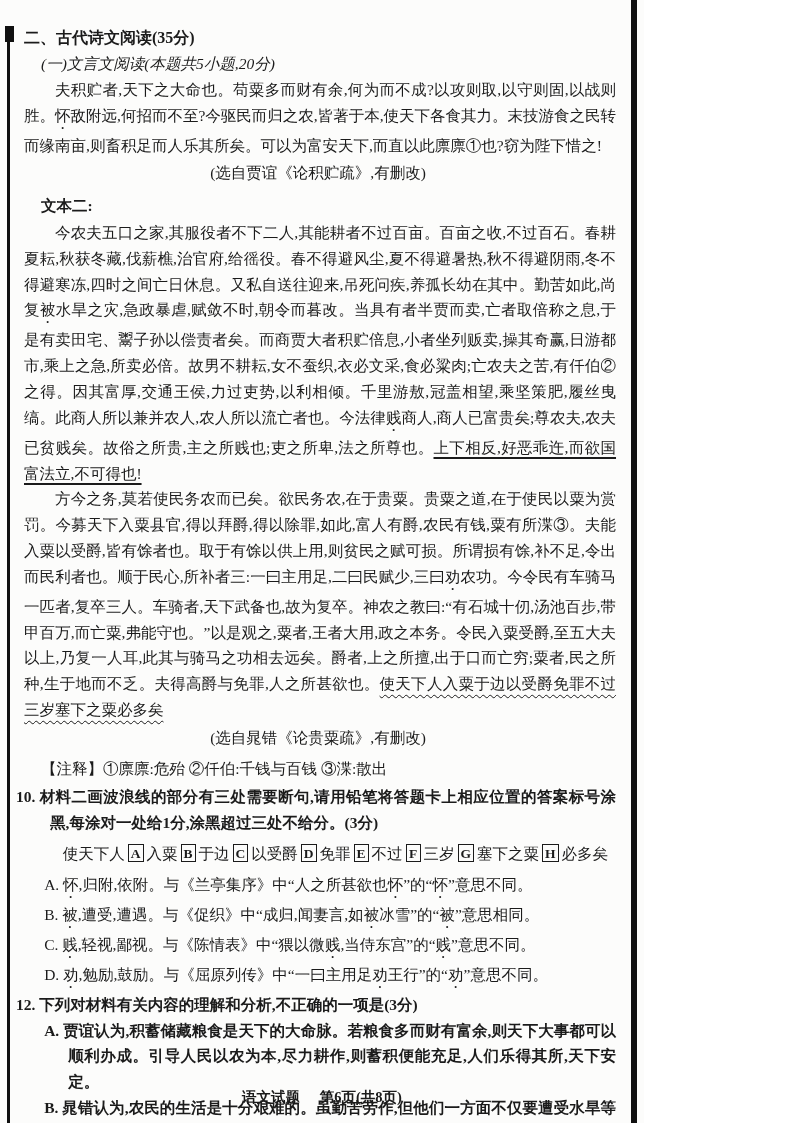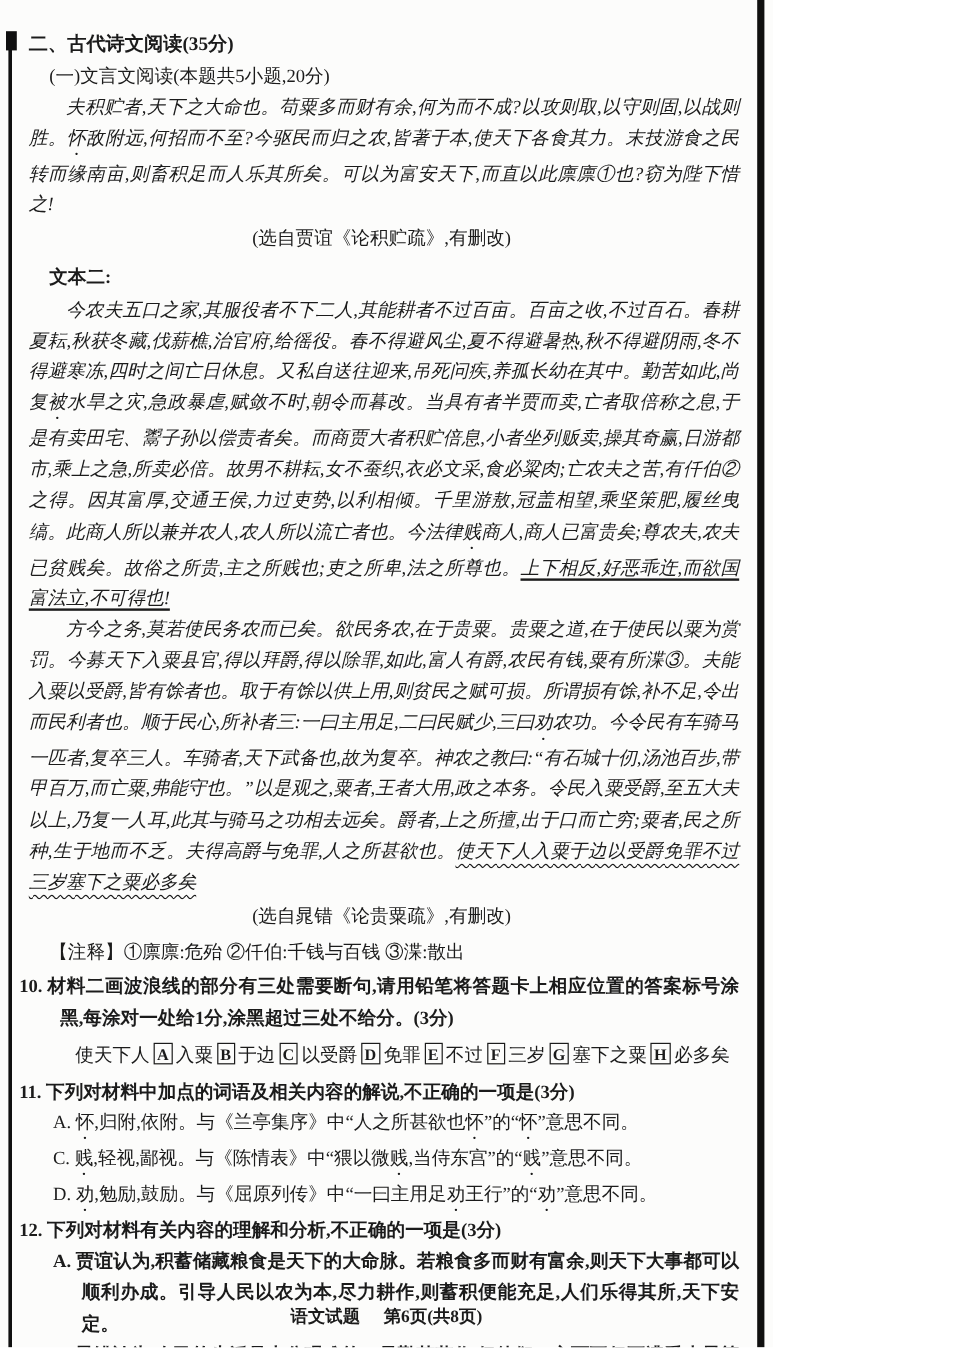--- a/index.html
+++ b/index.html
@@ -22,27 +22,26 @@
   .content {
     position: absolute;
     left: 24px; right: 28px; top: 24px;
     font-size: 15.5px;
     line-height: 25.8px;
   }
 
   .bold { font-weight: bold; }
 
   .sec-title { font-size: 16px; font-weight: bold; line-height: 27px; }
-  .indent1 { margin-left: 1.1em; }
+  .indent1 { margin-left: 1.1em; font-style: italic; }
   .text-label { font-weight: bold; margin: 7px 0 1px 1.1em; }
 
   .para {
     text-align: justify;
     text-indent: 2em;
-    font-style: italic;
   }
 
   .source { text-align: center; margin: 2px 4px 5px 0; }
 
   .notes { margin: 3px 0 3px 1.1em; }
 
   .question {
     margin-left: -8px;
     padding-left: 2.2em;
     text-indent: -2.2em;
@@ -113,22 +112,22 @@
     <div class="text-label">文本二:</div>
     <p class="para"><span>今农夫五口之家,其服役者不下二人,其能耕者不过百亩。百亩之收,不过百石。春耕夏耘,秋获冬藏,伐薪樵,治官府,给徭役。春不得避风尘,夏不得避暑热,秋不得避阴雨,冬不得避寒冻,四时之间亡日休息。又私自送往迎来,吊死问疾,养孤长幼在其中。勤苦如此,尚复</span><span class="em-dot">被</span><span>水旱之灾,急政暴虐,赋敛不时,朝令而暮改。当具有者半贾而卖,亡者取倍称之息,于是有卖田宅、鬻子孙以偿责者矣。而商贾大者积贮倍息,小者坐列贩卖,操其奇赢,日游都市,乘上之急,所卖必倍。故男不耕耘,女不蚕织,衣必文采,食必粱肉;亡农夫之苦,有仟伯②之得。因其富厚,交通王侯,力过吏势,以利相倾。千里游敖,冠盖相望,乘坚策肥,履丝曳缟。此商人所以兼并农人,农人所以流亡者也。今法律</span><span class="em-dot">贱</span><span>商人,商人已富贵矣;尊农夫,农夫已贫贱矣。故俗之所贵,主之所贱也;吏之所卑,法之所尊也。</span><span class="ul-solid">上下相反,好恶乖迕,而欲国富法立,不可得也!</span></p>
     <p class="para"><span>方今之务,莫若使民务农而已矣。欲民务农,在于贵粟。贵粟之道,在于使民以粟为赏罚。今募天下入粟县官,得以拜爵,得以除罪,如此,富人有爵,农民有钱,粟有所渫③。夫能入粟以受爵,皆有馀者也。取于有馀以供上用,则贫民之赋可损。所谓损有馀,补不足,令出而民利者也。顺于民心,所补者三:一曰主用足,二曰民赋少,三曰</span><span class="em-dot">劝</span><span>农功。今令民有车骑马一匹者,复卒三人。车骑者,天下武备也,故为复卒。神农之教曰:“有石城十仞,汤池百步,带甲百万,而亡粟,弗能守也。”以是观之,粟者,王者大用,政之本务。令民入粟受爵,至五大夫以上,乃复一人耳,此其与骑马之功相去远矣。爵者,上之所擅,出于口而亡穷;粟者,民之所种,生于地而不乏。夫得高爵与免罪,人之所甚欲也。</span><span class="ul-wavy">使天下人入粟于边以受爵免罪不过三岁塞下之粟必多矣</span></p>
     <div class="source">(选自晁错《论贵粟疏》,有删改)</div>
 
     <div class="notes"><span class="seg-bold">【注释】</span><span>①廪廪:危殆  ②仟伯:千钱与百钱  ③渫:散出</span></div>
 
     <div class="question">10. 材料二画波浪线的部分有三处需要断句,请用铅笔将答题卡上相应位置的答案标号涂黑,每涂对一处给1分,涂黑超过三处不给分。(3分)</div>
     <div class="sentence"><span>使天下人</span><span class="boxed">A</span><span>入粟</span><span class="boxed">B</span><span>于边</span><span class="boxed">C</span><span>以受爵</span><span class="boxed">D</span><span>免罪</span><span class="boxed">E</span><span>不过</span><span class="boxed">F</span><span>三岁</span><span class="boxed">G</span><span>塞下之粟</span><span class="boxed">H</span><span>必多矣</span></div>
 
-    <div class="question">11. 下列对材料中加点的词语及相关内容的解说,不正确的一项是(3分)</div>
     <div class="opt"><span>A. </span><span class="em-dot">怀</span><span>,归附,依附。与《兰亭集序》中“人之所甚欲也</span><span class="em-dot">怀</span><span>”的“</span><span class="em-dot">怀</span><span>”意思不同。</span></div>
+    <div class="opt"><span>B. </span><span class="em-dot">被</span><span>,遭受,遭遇。与《促织》中“成归,闻妻言,如</span><span class="em-dot">被</span><span>冰雪”的“</span><span class="em-dot">被</span><span>”意思相同。</span></div>
     <div class="opt"><span>C. </span><span class="em-dot">贱</span><span>,轻视,鄙视。与《陈情表》中“猥以微</span><span class="em-dot">贱</span><span>,当侍东宫”的“</span><span class="em-dot">贱</span><span>”意思不同。</span></div>
     <div class="opt"><span>D. </span><span class="em-dot">劝</span><span>,勉励,鼓励。与《屈原列传》中“一曰主用足</span><span class="em-dot">劝</span><span>王行”的“</span><span class="em-dot">劝</span><span>”意思不同。</span></div>
 
     <div class="question">12. 下列对材料有关内容的理解和分析,不正确的一项是(3分)</div>
     <div class="opt bold">A. 贾谊认为,积蓄储藏粮食是天下的大命脉。若粮食多而财有富余,则天下大事都可以顺利办成。引导人民以农为本,尽力耕作,则蓄积便能充足,人们乐得其所,天下安定。</div>
     <div class="opt bold">B. 晁错认为,农民的生活是十分艰难的。虽勤苦劳作,但他们一方面不仅要遭受水旱等自然灾害的打击,另一方面还要面对暴虐的政治,不时征收的赋税以及朝令夕改的政策。</div>
 
   </div>
 
   <div class="footer">

